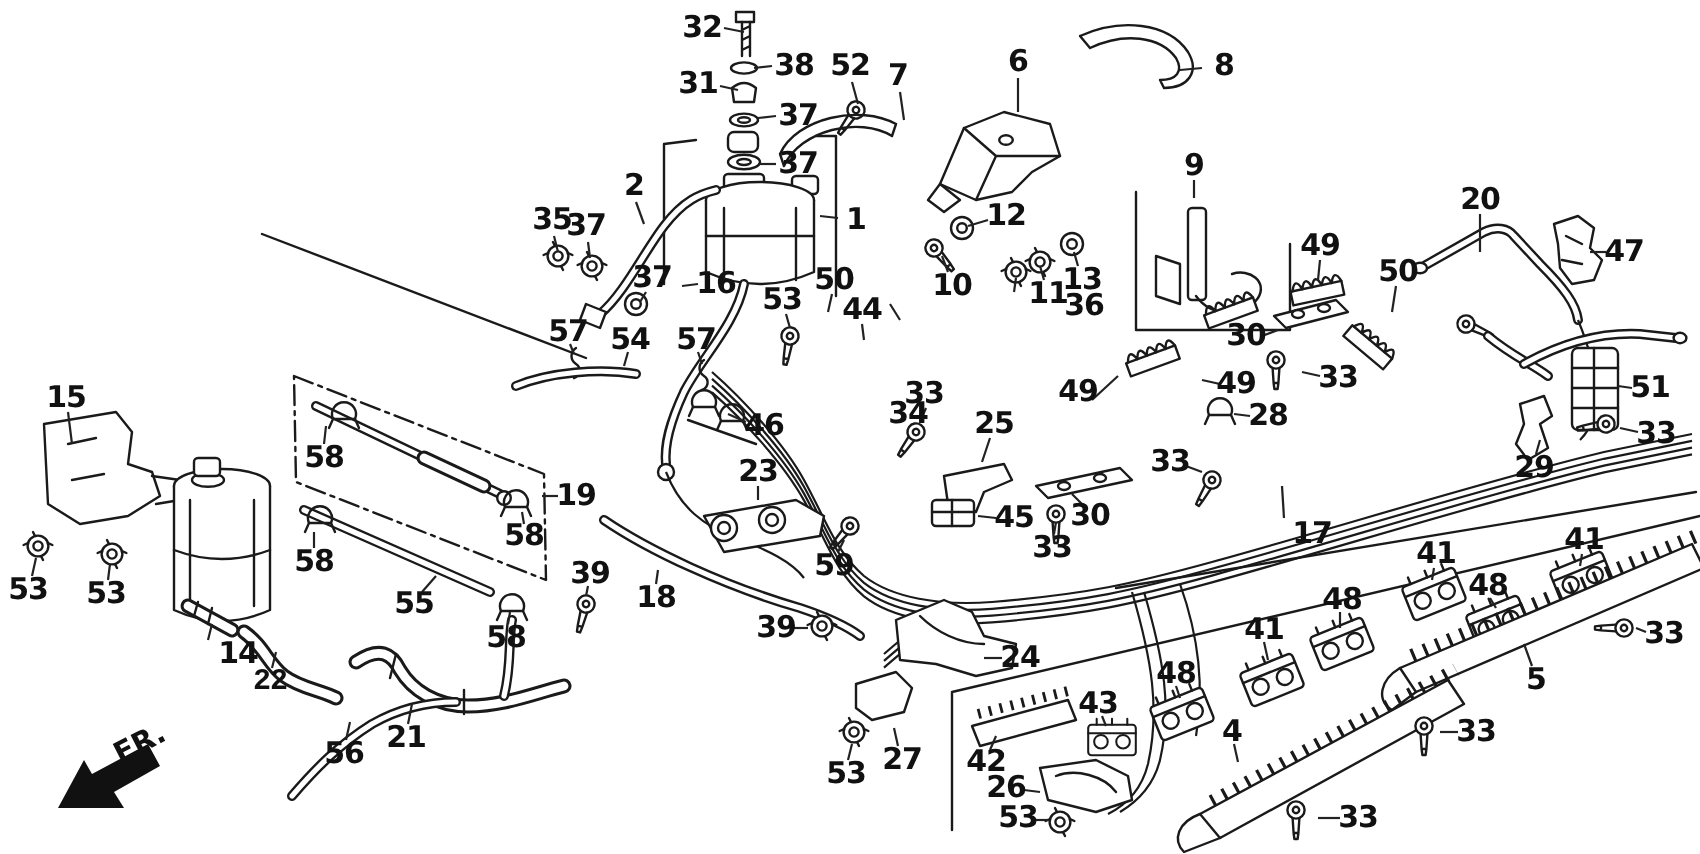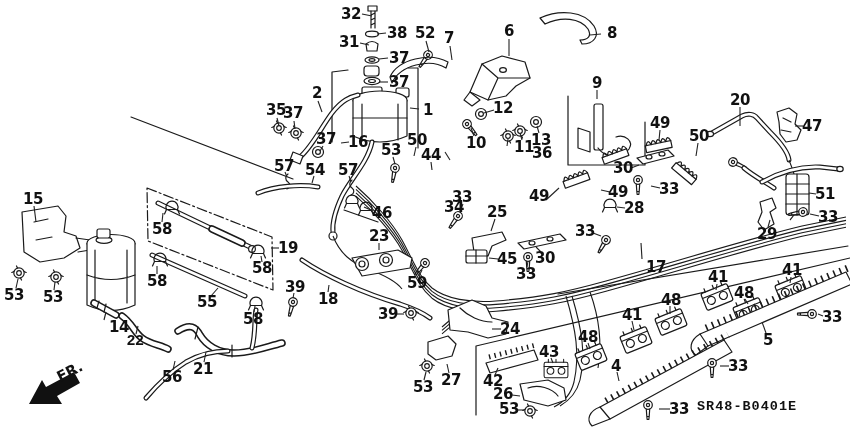--- a/index.html
+++ b/index.html
@@ -427,14 +427,13 @@
       <div class="part-label" style="left: 616px; top: 366px;">4</div>
       <div class="part-label" style="left: 738px; top: 366px;">33</div>
       <div class="part-label" style="left: 451px; top: 380px;">27</div>
       <div class="part-label" style="left: 493px; top: 381px;">42</div>
       <div class="part-label" style="left: 423px; top: 387px;">53</div>
       <div class="part-label" style="left: 503px; top: 394px;">26</div>
       <div class="part-label" style="left: 509px; top: 409px;">53</div>
       <div class="part-label" style="left: 679px; top: 409px;">33</div>
     </div>
 
-  <div id="code-text">SR48-B0401E</div>
 </div>
 
 </body></html>

